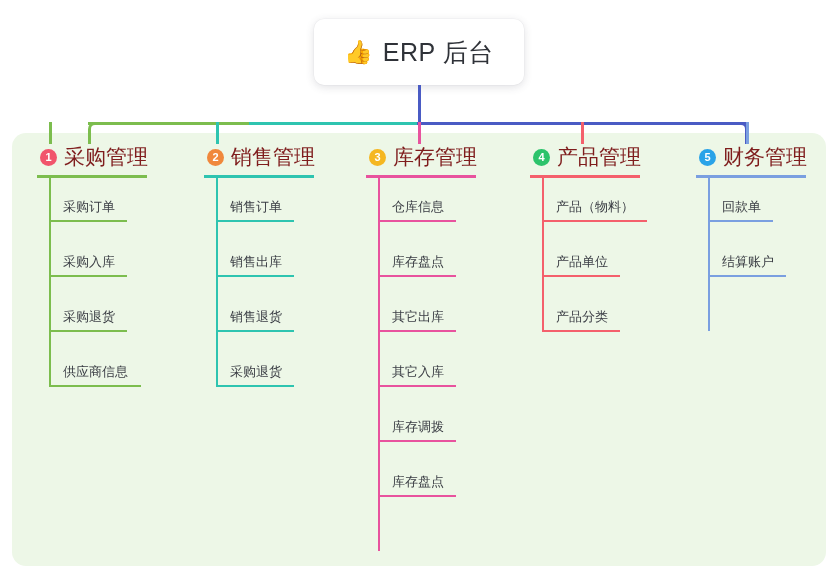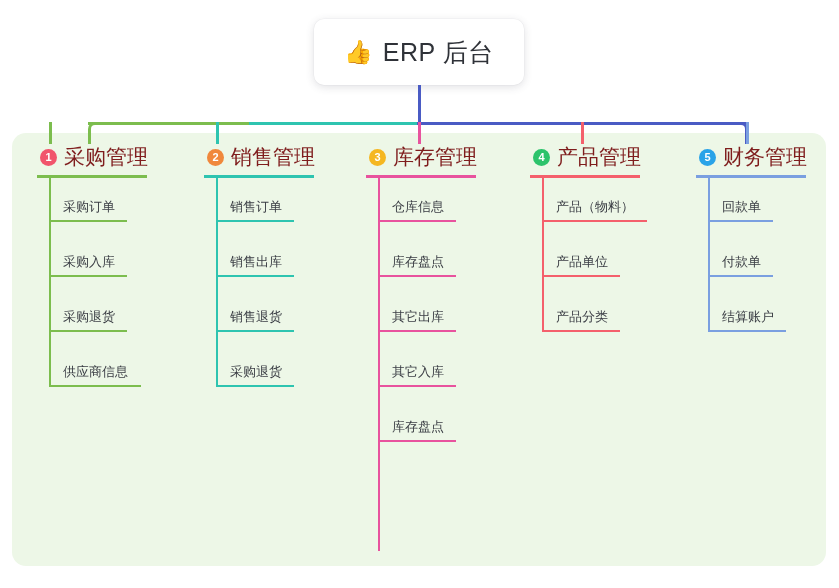--- a/index.html
+++ b/index.html
@@ -233,20 +233,24 @@
         </div>
         <div class="leaf">
           <span class="leaf-label">其它出库</span>
           <div class="leaf-rule" style="width: 78px; background: rgb(232, 83, 158);"></div>
         </div>
         <div class="leaf">
           <span class="leaf-label">其它入库</span>
           <div class="leaf-rule" style="width: 78px; background: rgb(232, 83, 158);"></div>
         </div>
         <div class="leaf">
+          <span class="leaf-label">库存调拨</span>
+          <div class="leaf-rule" style="width: 78px; background: rgb(232, 83, 158);"></div>
+        </div>
+        <div class="leaf">
           <span class="leaf-label">库存盘点</span>
           <div class="leaf-rule" style="width: 78px; background: rgb(232, 83, 158);"></div>
         </div>
       </div>
       <div class="branch" style="left: 530px;">
         <div class="branch-head">
           <span class="badge" style="background: rgb(44, 195, 107);">4</span>
           <span class="branch-title">产品管理</span>
         </div>
         <div class="head-rule" style="width: 110px; background: rgb(244, 96, 108);"></div>
@@ -269,23 +273,19 @@
           <span class="badge" style="background: rgb(42, 163, 232);">5</span>
           <span class="branch-title">财务管理</span>
         </div>
         <div class="head-rule" style="width: 110px; background: rgb(122, 159, 224);"></div>
         <div class="spine" style="height: 153px; background: rgb(122, 159, 224);"></div>
         <div class="leaf">
           <span class="leaf-label">回款单</span>
           <div class="leaf-rule" style="width: 65px; background: rgb(122, 159, 224);"></div>
         </div>
         <div class="leaf">
-          <span class="leaf-label">付款单</span>
-          <div class="leaf-rule" style="width: 65px; background: rgb(122, 159, 224);"></div>
-        </div>
-        <div class="leaf">
           <span class="leaf-label">结算账户</span>
           <div class="leaf-rule" style="width: 78px; background: rgb(122, 159, 224);"></div>
         </div>
       </div>
     </div>
 
 </div>
 
 </body></html>

